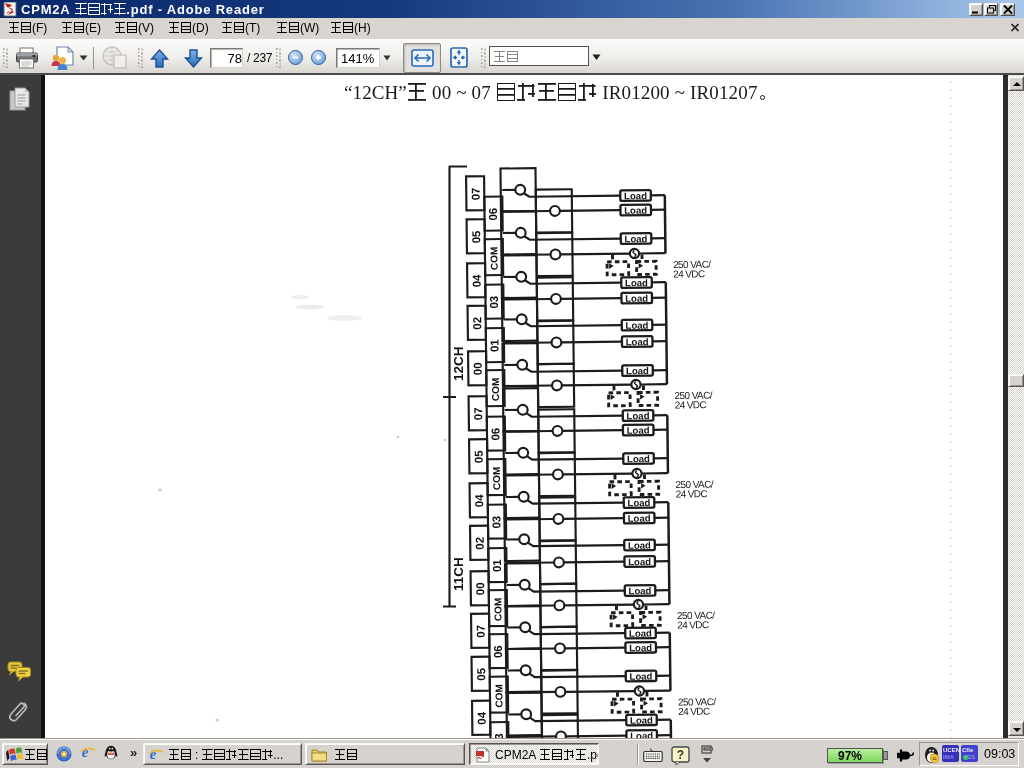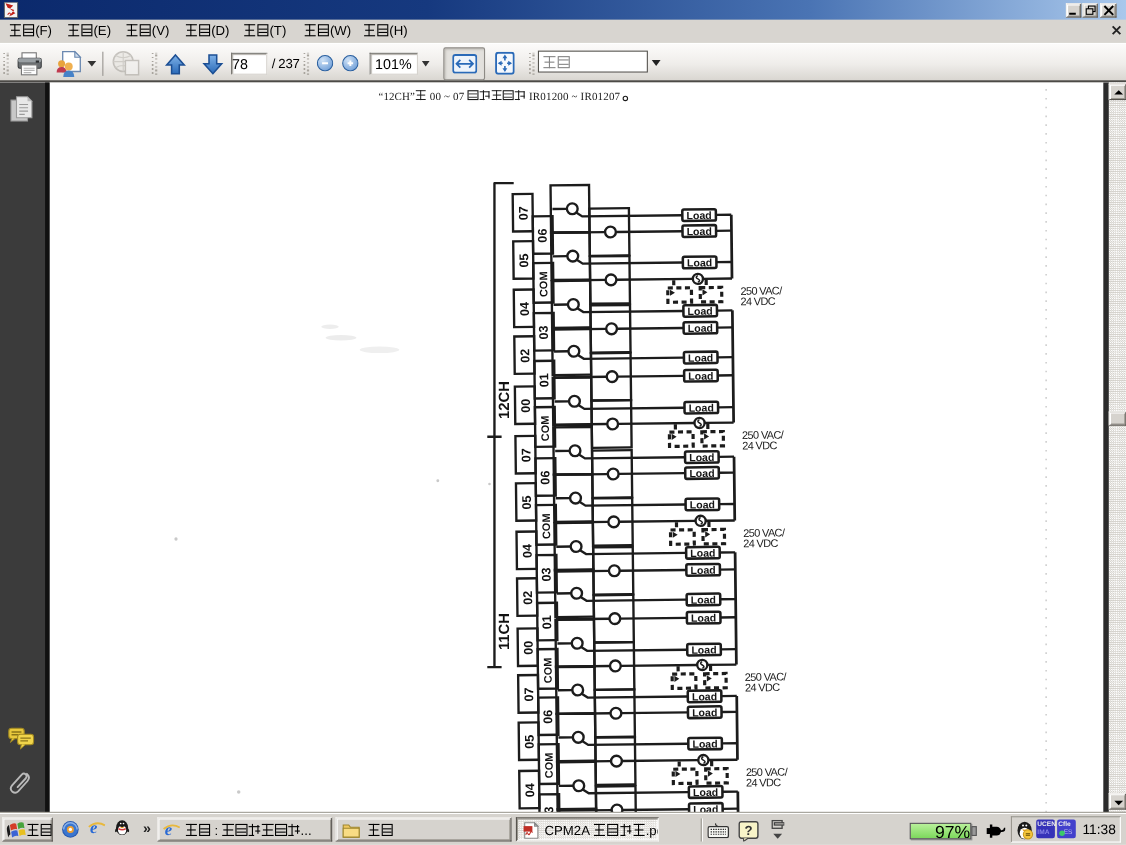--- a/index.html
+++ b/index.html
@@ -33,39 +33,40 @@
  repeating-linear-gradient(to bottom,#airport 0,transparent 0);background:
  repeating-linear-gradient(#a8a49d 0 1.5px,transparent 1.5px 3.5px),repeating-linear-gradient(#a8a49d 0 1.5px,transparent 1.5px 3.5px);background-size:1.5px 100%,1.5px 100%;background-position:0 0,3px 1.5px;background-repeat:repeat-y}
 .tsep{position:absolute;top:7px;width:1px;height:22px;background:#989590}
 .sunkbox{position:absolute;background:#fff;border:1px solid;border-color:#7b7974 #d6d3ce #d6d3ce #7b7974;box-shadow:inset 1px 1px 1px #b5b2ac;font-size:13px;color:#000}
 
 #main{left:0;top:75px;width:1024px;height:664px;background:#fff}
 #sidepanel{position:absolute;left:0;top:0;width:45px;height:664px;background:#3b3b3b;border-right:4px solid #111}
 #scroll{position:absolute;left:1003px;top:0;width:21px;height:664px;background:repeating-conic-gradient(#fff 0% 25%,#d2cfc9 25% 50%) 0 0/2px 2px;border-left:5px solid #2b2b2b}
 .sbtn{position:absolute;left:0px;width:16px;height:15px;background:#d6d3ce;border:1px solid;border-color:#f4f3f1 #57544f #57544f #f4f3f1;box-shadow:inset 1px 1px 0 #fff, inset -1px -1px 0 #9a978f}
 .arr{position:absolute;width:0;height:0;border:4px solid transparent}
-#doctext{position:absolute;left:344px;top:7px;font-family:"Liberation Serif",serif;font-size:10px;color:#1a1a1a;white-space:nowrap;letter-spacing:.1px}
+#doctext{position:absolute;left:344px;top:7px;font-family:"Liberation Serif",serif;font-size:19px;color:#1a1a1a;white-space:nowrap;letter-spacing:.1px}
 #doctext .cj{width:.95em;height:.93em}
 #doctext .lat{letter-spacing:.15px}
 .circ{display:inline-block;width:5px;height:5px;border:1.2px solid #1a1a1a;border-radius:50%;margin-left:2px;vertical-align:-1px}
 .dt{font-family:"Liberation Sans",sans-serif}
 
 #taskbar{left:0;top:739px;width:1024px;height:29px;background:#d6d3ce;border-top:1px solid #fff;box-shadow:0 -1px 0 #9a978f}
 .tbtn{position:absolute;top:3px;height:22px;background:#d6d3ce;border:1px solid;border-color:#f4f3f1 #57544f #57544f #f4f3f1;box-shadow:inset 1px 1px 0 #fff, inset -1px -1px 0 #9a978f;font-size:12px;color:#000;white-space:nowrap;overflow:hidden}
 .tbtn.pressed{background:repeating-conic-gradient(#fdfdfc 0% 25%,#d8d5d0 25% 50%) 0 0/2px 2px;border-color:#57544f #f4f3f1 #f4f3f1 #57544f;box-shadow:inset 1px 1px 0 #9a978f, inset -1px -1px 0 #fff}
 .tico{position:absolute;top:3px;width:16px;height:16px}
 .traybox{position:absolute;left:919px;top:2px;width:100px;height:24px;border:1px solid;border-color:#9a978f #fff #fff #9a978f}
 </style></head><body>
 <div id="root">
 <div id="titlebar" class="abs">
       <svg class="abs" style="left:3px;top:1.5px" width="15" height="15" viewBox="0 0 15 15">
         <rect x="1" y="0" width="12" height="14" fill="#f4f4f4" stroke="#666" stroke-width="0.9"></rect>
         <path d="M2 1 l7 2 l-3 3 l5 4 l-6 3 l5-6 l-6-2 z" fill="#c22218"></path>
         <path d="M4 11.5 q1.5-3 2.5-0.8 q1.2 2 2.5-1.8" stroke="#c22218" fill="none" stroke-width="1"></path>
       </svg>
+      <div id="title-txt">CPM2A <i class="cj p1"></i><i class="cj p2"></i><i class="cj p3"></i><i class="cj p1"></i>.pdf - Adobe Reader</div>
       <div class="wbtn" style="left:969px">
         <svg width="11" height="11" viewBox="0 0 11 11" style="position:absolute;left:0;top:0">
           <path d="M2 8.5 H8" stroke="#000" stroke-width="2"></path>
         </svg>
       </div>
       <div class="wbtn" style="left:984px">
         <svg width="11" height="11" viewBox="0 0 11 11" style="position:absolute;left:0.5;top:0.5">
           <rect x="3.5" y="1.5" width="6" height="5" fill="none" stroke="#000"></rect>
           <rect x="1.5" y="4" width="6" height="5" fill="#d6d3ce" stroke="#000"></rect>
         </svg>
@@ -127,21 +128,21 @@
       </svg>
       <svg class="abs" style="left:183px;top:8px" width="21" height="21" viewBox="0 0 20 21">
         <defs>
           <linearGradient id="bg183" x1="0" y1="0" x2="0" y2="1">
             <stop offset="0" stop-color="#7fb2e8"></stop>
             <stop offset="1" stop-color="#2a6ab8"></stop>
           </linearGradient>
         </defs>
         <path d="M10 19 L18 10 H13.5 V2 H6.5 V10 H2 Z" fill="url(#bg183)" stroke="#1c4f94" stroke-width="1.4"></path>
       </svg>
-      <div class="sunkbox" style="left:210px;top:8px;width:33px;height:20px;text-align:left;padding-top:2px">78</div>
+      <div class="sunkbox" style="left:210px;top:8px;width:33px;height:20px;text-align:right;padding-top:2px">78</div>
       <div class="abs" style="left:247px;top:11px;font-size:12px;letter-spacing:-0.3px">/ 237</div>
       <div class="grip" style="left:276px"></div>
       <svg class="abs" style="left:288px;top:10px" width="15" height="15" viewBox="0 0 15 15">
         <defs>
           <radialGradient id="zc288" cx="0.35" cy="0.3" r="0.9">
             <stop offset="0" stop-color="#cfe2f6"></stop>
             <stop offset="1" stop-color="#5f93d2"></stop>
           </radialGradient>
         </defs>
         <circle cx="7.5" cy="7.5" r="7" fill="url(#zc288)" stroke="#2a5f9e"></circle>
@@ -150,21 +151,21 @@
       <svg class="abs" style="left:311px;top:10px" width="15" height="15" viewBox="0 0 15 15">
         <defs>
           <radialGradient id="zc311" cx="0.35" cy="0.3" r="0.9">
             <stop offset="0" stop-color="#cfe2f6"></stop>
             <stop offset="1" stop-color="#5f93d2"></stop>
           </radialGradient>
         </defs>
         <circle cx="7.5" cy="7.5" r="7" fill="url(#zc311)" stroke="#2a5f9e"></circle>
         <path d="M5 7.5 h5 M7.5 5 v5" stroke="#fff" stroke-width="1.8"></path>
       </svg>
-      <div class="sunkbox" style="left:336px;top:8px;width:44px;height:20px;padding:2px 0 0 4px">101%</div>
+      <div class="sunkbox" style="left:336px;top:8px;width:44px;height:20px;padding:2px 0 0 4px">141%</div>
       <svg class="abs" style="left:383px;top:15px" width="8" height="6" viewBox="0 0 8 6">
         <path d="M0.5 0.5 h7 l-3.5 5 z" fill="#333"></path>
       </svg>
       <div class="abs" style="left:403px;top:3px;width:38px;height:30px;border:1px solid #8d8a85;border-radius:2px;background:#e3e1dd;box-shadow:inset 1px 1px 2px #b9b6b0"></div>
 <svg class="abs" style="left:411px;top:9px" width="23" height="18" viewBox="0 0 23 18">
 <rect x="1" y="1" width="21" height="16" rx="2" fill="#eef4fb" stroke="#2a6ab8" stroke-width="1.6"></rect>
 <path d="M4 9 h15 M7.5 5.5 L4 9 l3.5 3.5 M15.5 5.5 L19 9 l-3.5 3.5" stroke="#2a6ab8" stroke-width="1.6" fill="none"></path>
 </svg>
       <svg class="abs" style="left:450px;top:7px" width="18" height="21" viewBox="0 0 18 21">
 <rect x="1" y="1" width="16" height="19" rx="2" fill="#f4f8fd" stroke="#2a6ab8" stroke-width="1.7"></rect>
@@ -614,21 +615,21 @@
 <rect x="1" y="1" width="17" height="15" rx="2" fill="#f8f4c8" stroke="#444" stroke-width="1.3"></rect>
 <path d="M5 16 l0 3 l4-3" fill="#f8f4c8" stroke="#444"></path>
 <text x="9.5" y="13" text-anchor="middle" font-size="12" font-weight="bold" fill="#333" font-family="Liberation Sans">?</text>
 </svg>
       <svg class="abs" style="left:701px;top:5px" width="12" height="18" viewBox="0 0 12 18">
 <rect x="1" y="1" width="9" height="7" fill="none" stroke="#444" stroke-width="1.2"></rect>
 <rect x="3" y="3" width="9" height="2" fill="#d6d3ce" stroke="#444" stroke-width="1.2"></rect>
 <path d="M2 13 h8 l-4 4.5 z" fill="#444"></path>
 </svg>
       <div class="abs" style="left:827px;top:8px;width:56px;height:15px;background:linear-gradient(#b8f09a,#7cd85c);border:1px solid #555;box-shadow:1px 1px 0 #999">
-<span style="position:absolute;left:22px;top:0px;font-size:16px;font-weight:normal;color:#000">97%</span>
+<span style="position:absolute;left:10px;top:0px;font-size:12px;font-weight:bold;color:#000">97%</span>
       </div>
 <div class="abs" style="left:883px;top:11px;width:5px;height:9px;background:#999;border:1px solid #555"></div>
       <svg class="abs" style="left:895px;top:7px" width="19" height="17" viewBox="0 0 19 17">
 <path d="M6 2.5 v4 M6 10.5 v4" stroke="#000" stroke-width="2.2"></path>
 <path d="M5 4.5 h6 a4 4 0 0 1 0 8 h-6 z" fill="#000"></path>
 <path d="M11.5 8.5 h4 q3 0 3-3" fill="none" stroke="#000" stroke-width="1.6"></path>
 <rect x="2" y="5.8" width="4" height="5.4" fill="#000"></rect>
 </svg>
       <div class="traybox">
         <svg style="position:absolute;left:3px;top:2px" width="17" height="19" viewBox="0 0 17 19">
@@ -642,15 +643,15 @@
 </svg>
         <div style="position:absolute;left:22px;top:2px;width:17px;height:17px;background:#3632b8;border-radius:2px">
           <span style="position:absolute;left:1px;top:2px;font-size:6px;color:#eee;font-weight:bold">UCEN</span>
           <span style="position:absolute;left:1px;top:9px;font-size:6px;color:#8a86e8;font-weight:bold">IMA</span>
         </div>
         <div style="position:absolute;left:41px;top:2px;width:17px;height:17px;background:#4340cc;border-radius:2px">
           <span style="position:absolute;left:1px;top:2px;font-size:6px;color:#eee;font-weight:bold">Cfle</span>
           <span style="position:absolute;left:6px;top:9px;font-size:6px;color:#b8b6f0">ES</span>
           <span style="position:absolute;left:2px;top:10px;width:5px;height:5px;border-radius:50%;background:#3ac86a"></span>
         </div>
-        <div style="position:absolute;left:64px;top:4px;font-size:12.5px;color:#000">11:38</div>
+        <div style="position:absolute;left:64px;top:4px;font-size:12.5px;color:#000">09:03</div>
       </div>
     </div>
   </div>
 </body></html>

